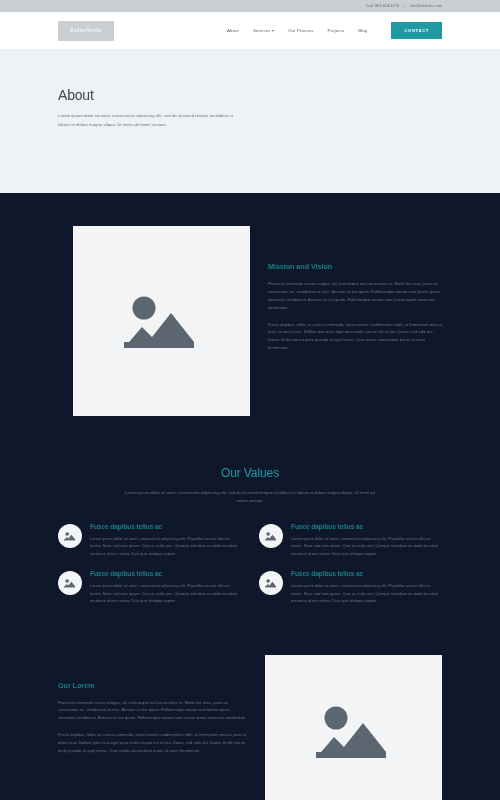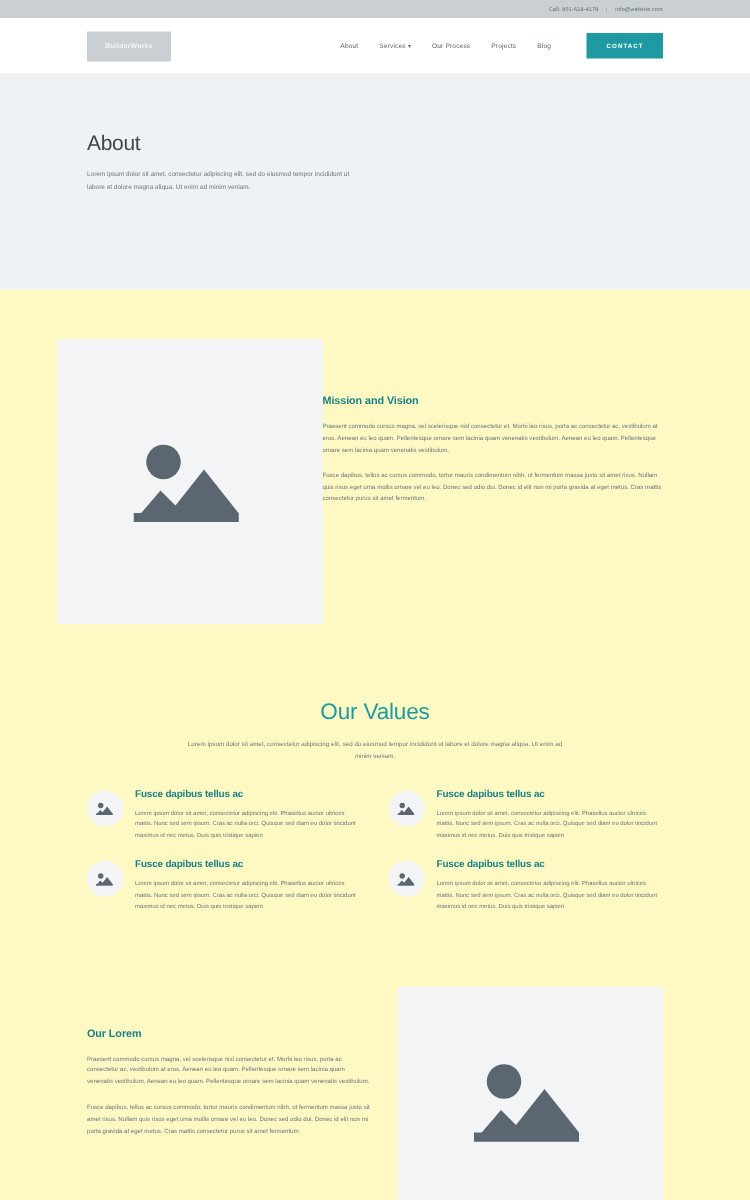--- a/index.html
+++ b/index.html
@@ -10,21 +10,21 @@
     overflow: hidden;
     background: #ffffff;
     font-family: "Liberation Sans", sans-serif;
     color: #5b6670;
   }
 
   #page {
     position: relative;
     width: 500px;
     height: 800px;
-    background: #fef9c3;
+    background: #0f172a;
   }
 
   
   .topbar {
     height: 12px;
     background: #c9cfd2;
     display: flex;
     align-items: center;
     justify-content: flex-end;
     padding-right: 58px;
@@ -113,22 +113,23 @@
   }
   .hero-text {
     font-size: 4.3px;
     line-height: 2.05;
     color: #6b757d;
     max-width: 185px;
   }
 
   
   .mission {
-    padding: 33px 58px 0 38px;
-    display: flex;
+    padding: 33px 58px 0 73px;
+    display: flex;
+    gap: 18px;
   }
   .img-placeholder {
     background: #f2f4f6;
     display: flex;
     align-items: center;
     justify-content: center;
     flex: none;
   }
   .ph-mission { width: 177px; height: 190px; }
   .mission-col { padding-top: 36px; flex: 1; }
@@ -145,21 +146,21 @@
     color: #6b757d;
   }
   .body-p + .body-p { margin-top: 9px; }
 
   
   .values {
     padding: 50px 58px 0 58px;
     text-align: center;
   }
   .values-title {
-    font-size: 15px;
+    font-size: 12px;
     font-weight: normal;
     color: #1f9aa3;
     letter-spacing: -0.1px;
     margin-bottom: 9px;
   }
   .values-sub {
     font-size: 4.2px;
     line-height: 1.85;
     color: #6b757d;
     max-width: 250px;

